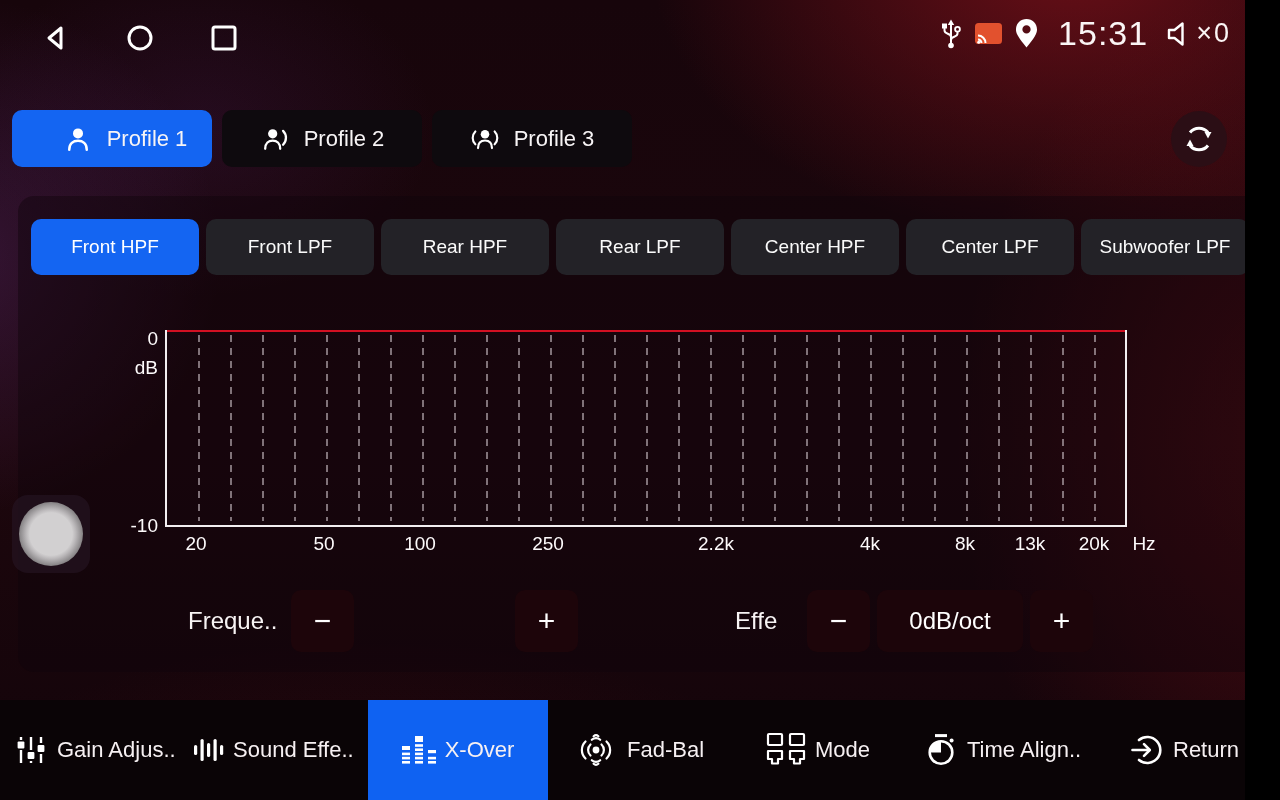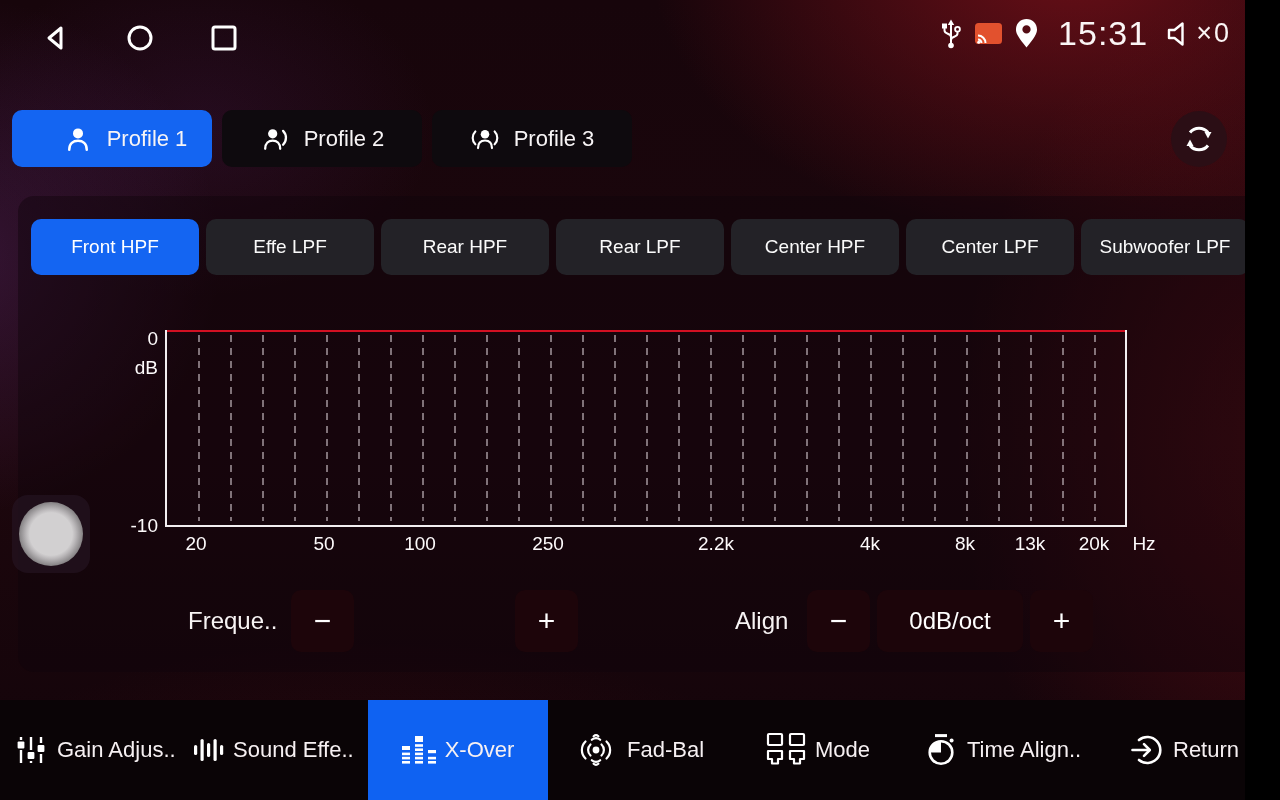--- a/index.html
+++ b/index.html
@@ -182,21 +182,21 @@
     </svg>
   </div>
 
   <div class="panel"></div>
 
   <div class="filter-tabs">
     <div class="filter-tab active">
         <span>Front HPF</span>
       </div>
     <div class="filter-tab">
-        <span>Effe LPF</span>
+        <span>Front LPF</span>
       </div>
     <div class="filter-tab">
         <span>Rear HPF</span>
       </div>
     <div class="filter-tab">
         <span>Rear LPF</span>
       </div>
     <div class="filter-tab">
         <span>Center HPF</span>
       </div>
@@ -258,21 +258,21 @@
 
   <div class="knob-btn">
     <div class="knob"></div>
   </div>
 
   <div class="controls">
     <div class="ctl-label" style="left:188px;">Freque..</div>
     <div class="ctl-btn" style="left:291px;">−</div>
     <div class="ctl-btn" style="left:515px;">+</div>
 
-    <div class="ctl-label" style="left:735px;">Align</div>
+    <div class="ctl-label" style="left:735px;">Effe</div>
     <div class="ctl-btn" style="left:807px;">−</div>
     <div class="ctl-value" style="left:877px;">0dB/oct</div>
     <div class="ctl-btn" style="left:1030px;">+</div>
   </div>
 
   <div class="bottom-nav">
 
     <div class="nav-item" style="left:14px;">
       <svg width="34" height="34" viewBox="0 0 34 34">
         <g stroke="#fff" stroke-width="2.4">

